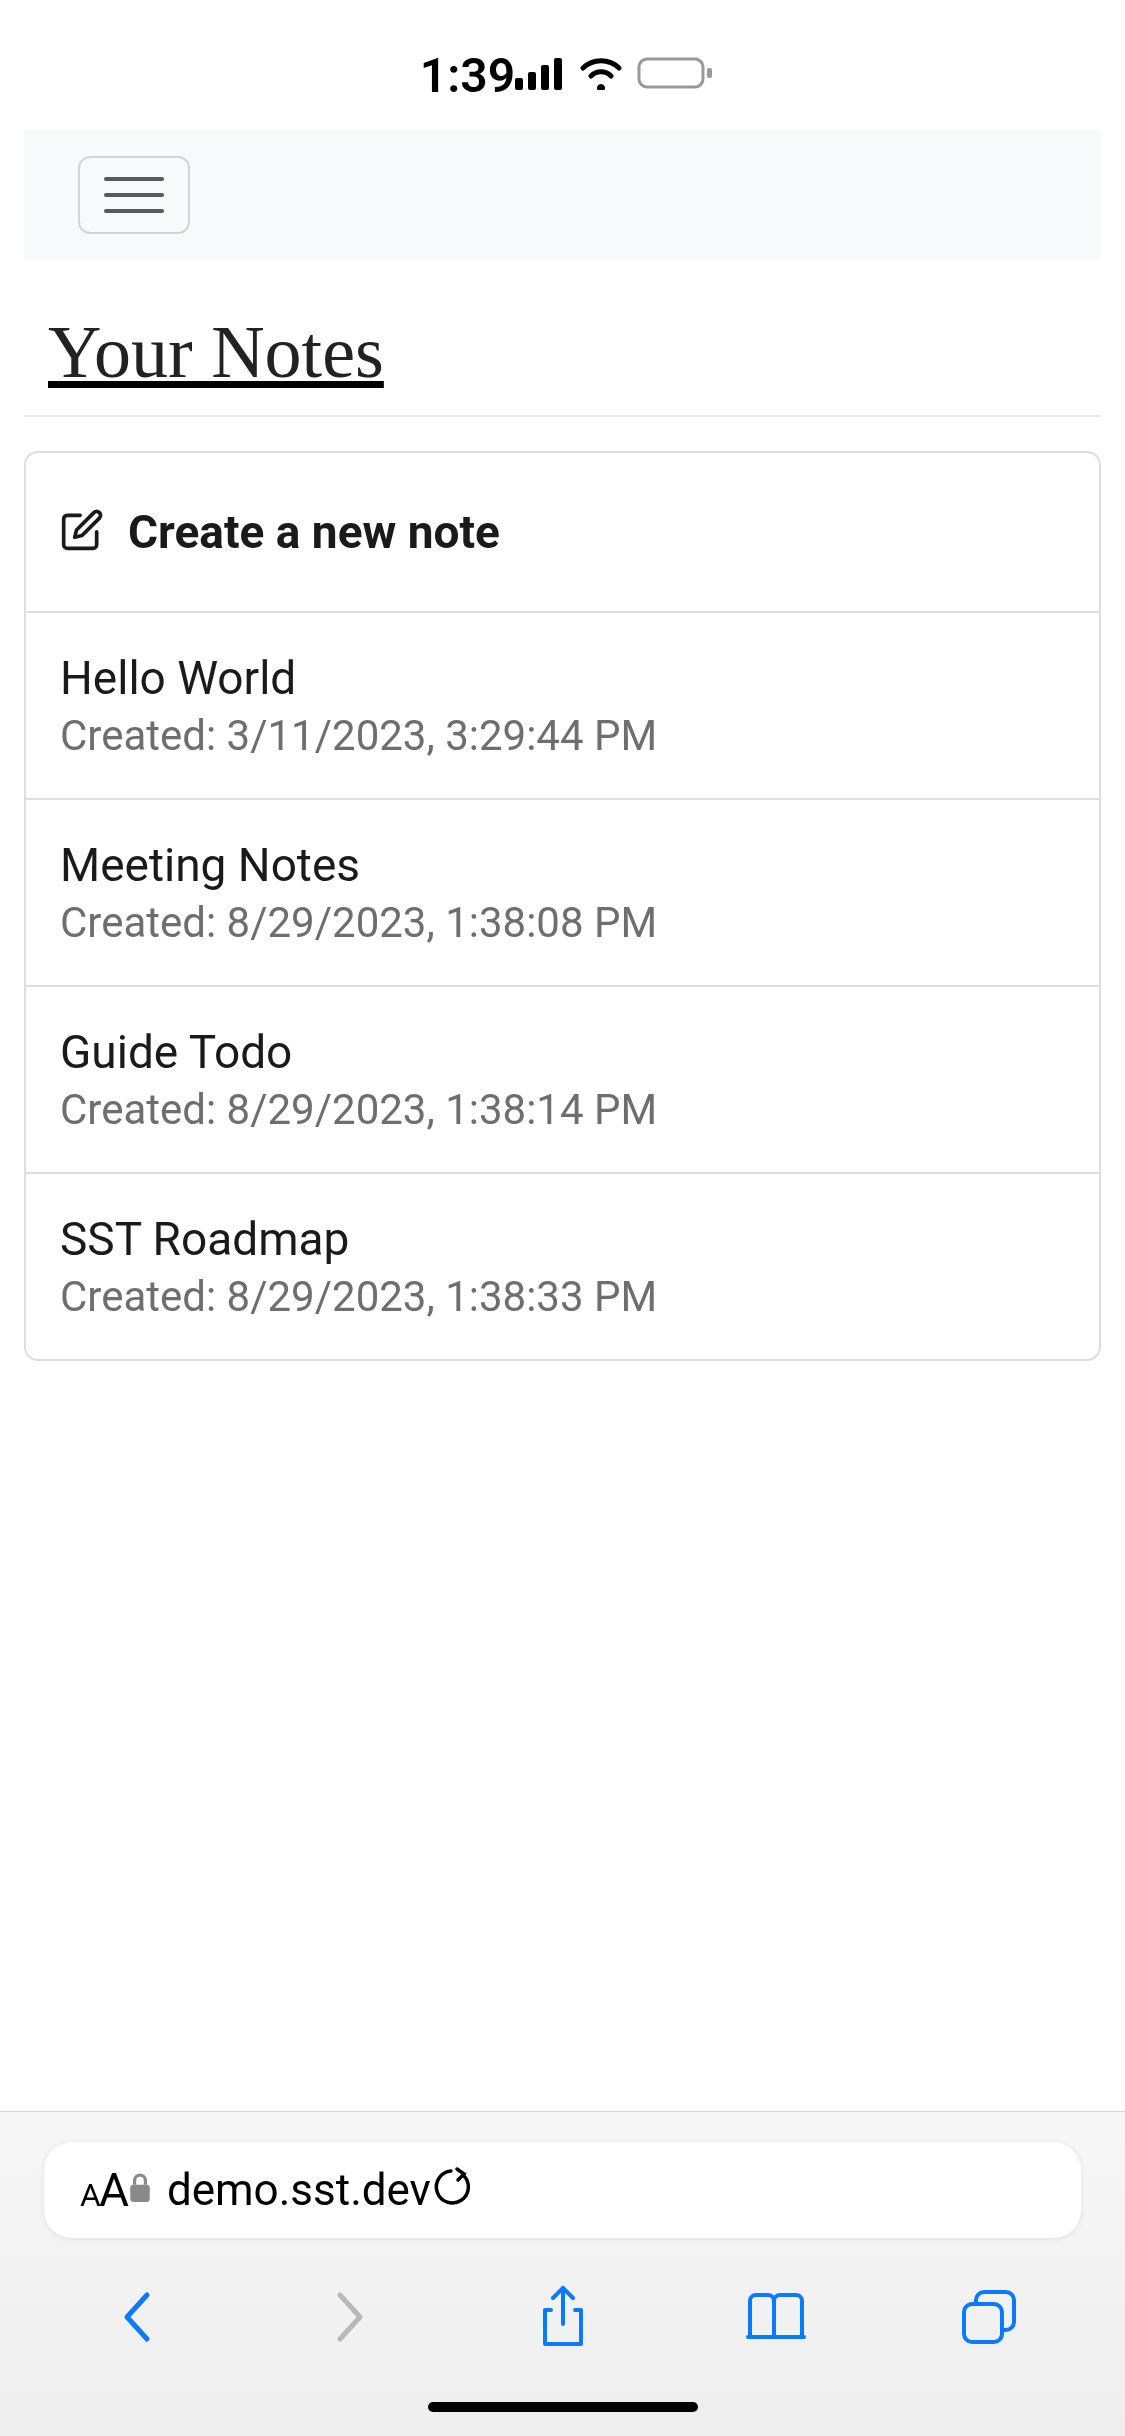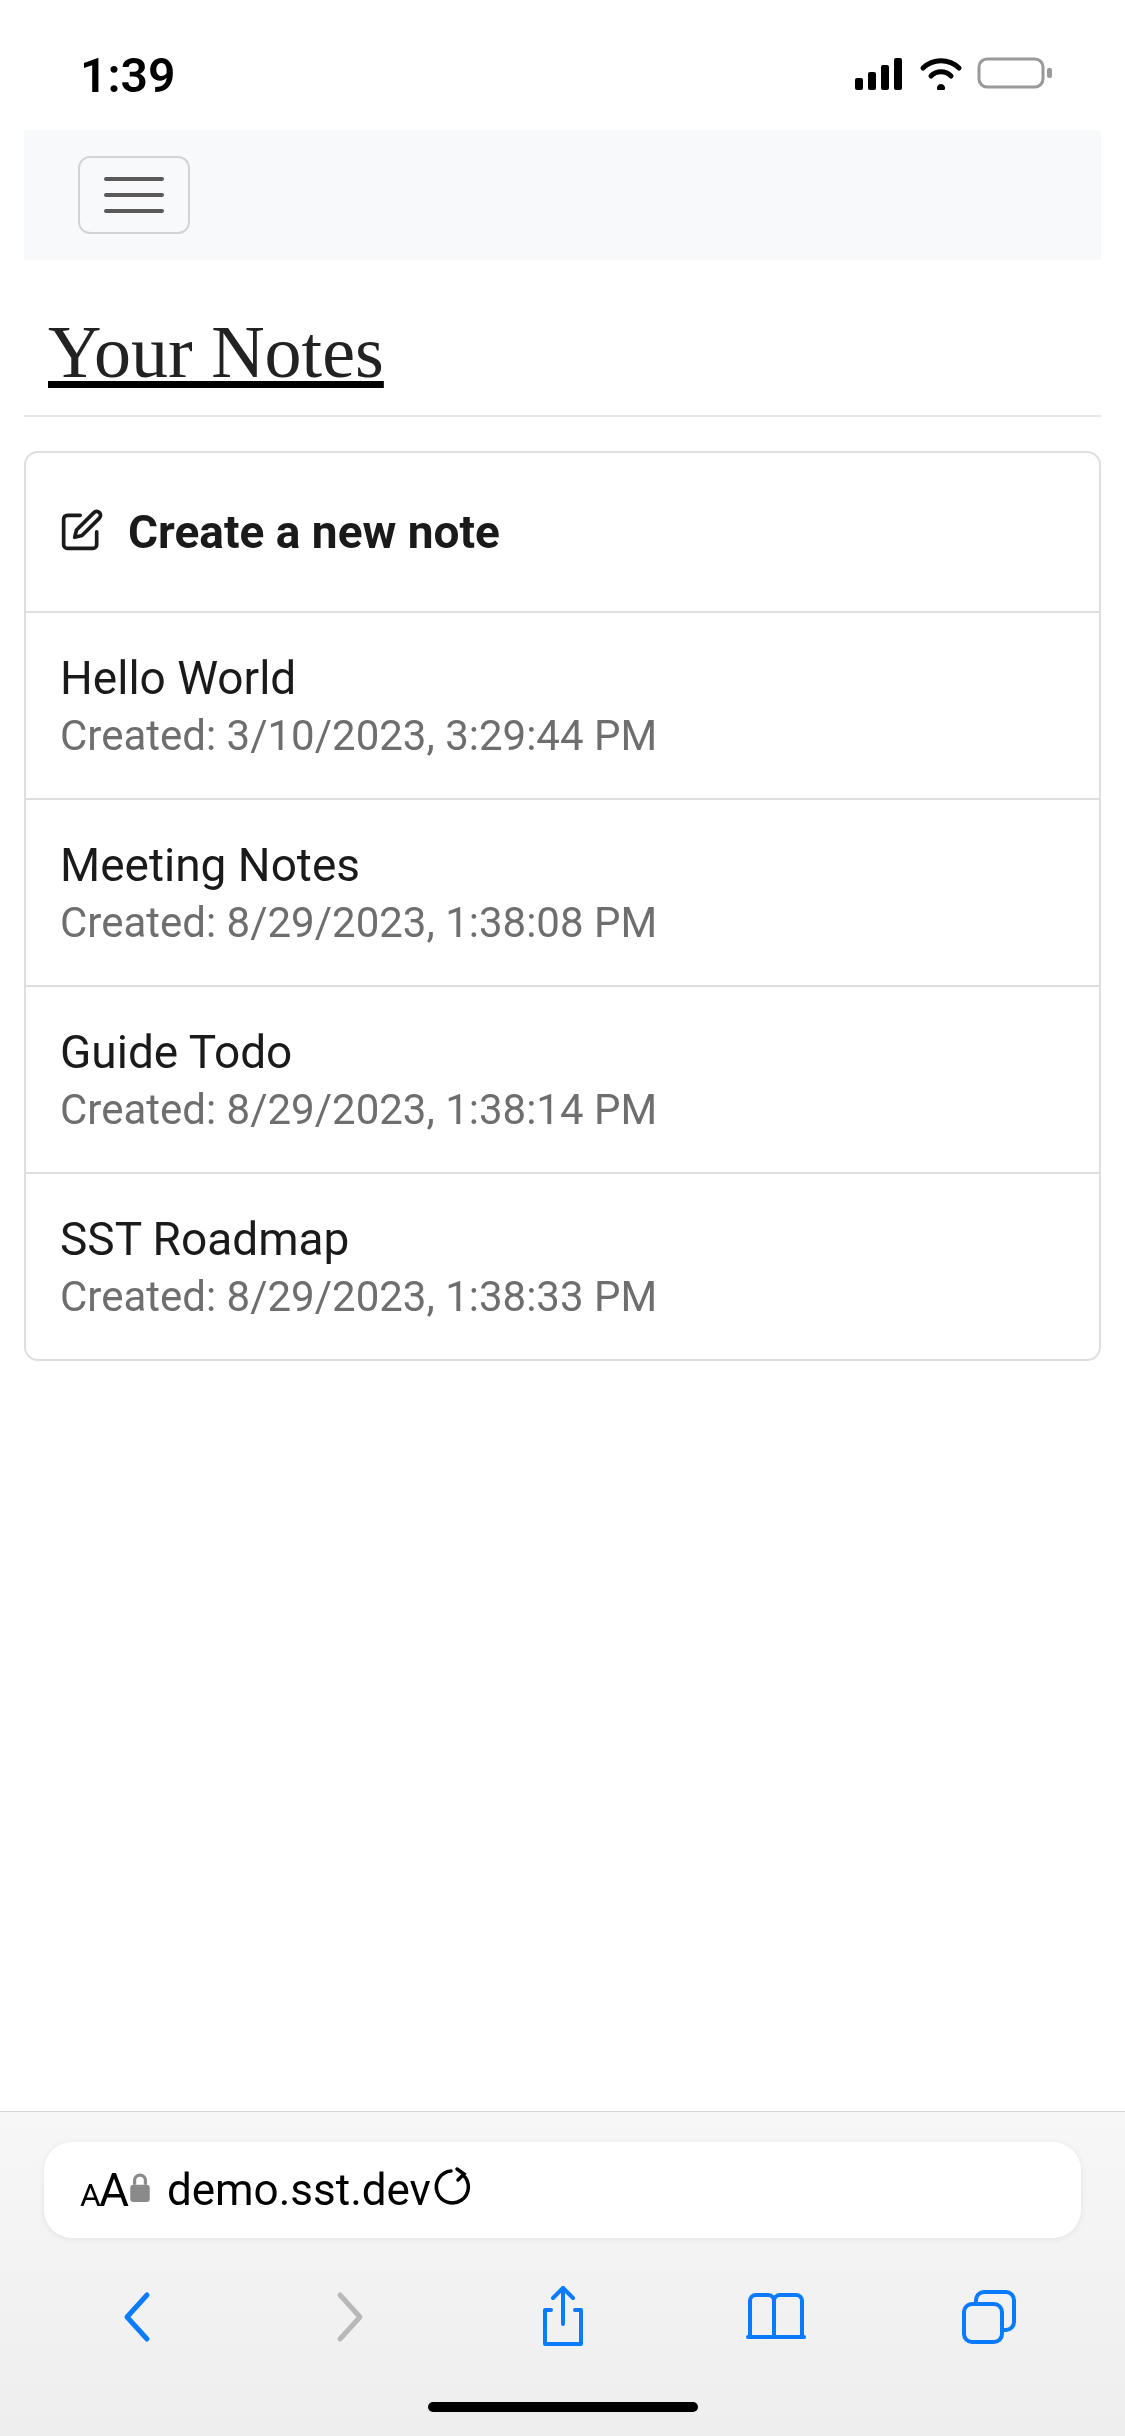--- a/index.html
+++ b/index.html
@@ -11,21 +11,21 @@
       width: 1125px;
       height: 2436px;
       background: #ffffff;
       font-family: -apple-system, BlinkMacSystemFont, "Segoe UI", Roboto, sans-serif;
       position: relative;
     }
     
     
     .status-bar {
       display: flex;
-      justify-content: space-between;
+      justify-content: center;
       align-items: center;
       padding: 40px 70px 20px 80px;
       height: 130px;
     }
     .status-time {
       font-size: 48px;
       font-weight: 600;
       color: #000;
     }
     .status-icons {
@@ -224,21 +224,21 @@
       <svg width="44" height="44" viewBox="0 0 24 24" fill="none" stroke="#1a1a1a" stroke-width="2" stroke-linecap="round" stroke-linejoin="round">
         <path d="M11 4H4a2 2 0 0 0-2 2v14a2 2 0 0 0 2 2h14a2 2 0 0 0 2-2v-7"></path>
         <path d="M18.5 2.5a2.12 2.12 0 0 1 3 3L12 15l-4 1 1-4 9.5-9.5z"></path>
       </svg>
     </span>
     <span class="create-label">Create a new note</span>
   </div>
 
   <div class="note-item">
     <div class="note-title">Hello World</div>
-    <div class="note-created">Created: 3/10/2023, 3:29:44 PM</div>
+    <div class="note-created">Created: 3/11/2023, 3:29:44 PM</div>
   </div>
   <div class="note-item">
     <div class="note-title">Meeting Notes</div>
     <div class="note-created">Created: 8/29/2023, 1:38:08 PM</div>
   </div>
   <div class="note-item">
     <div class="note-title">Guide Todo</div>
     <div class="note-created">Created: 8/29/2023, 1:38:14 PM</div>
   </div>
   <div class="note-item">

